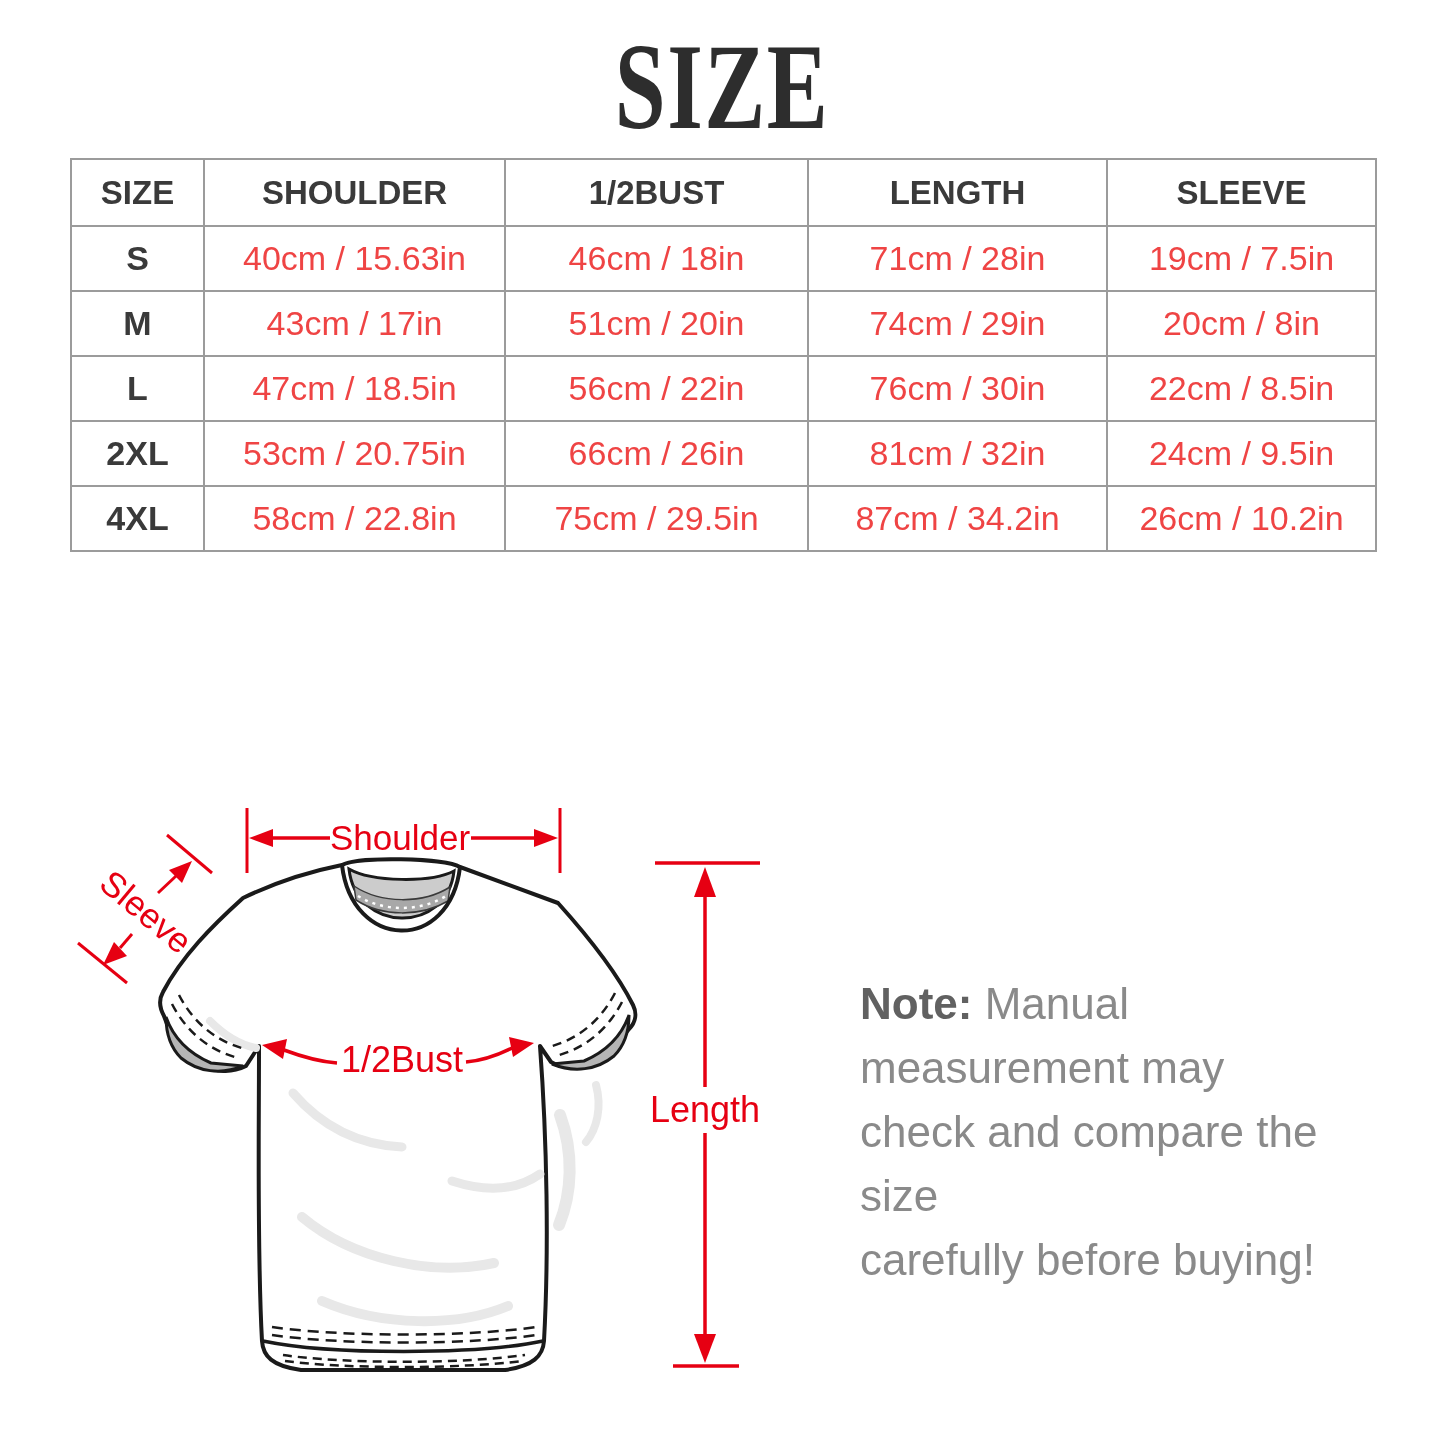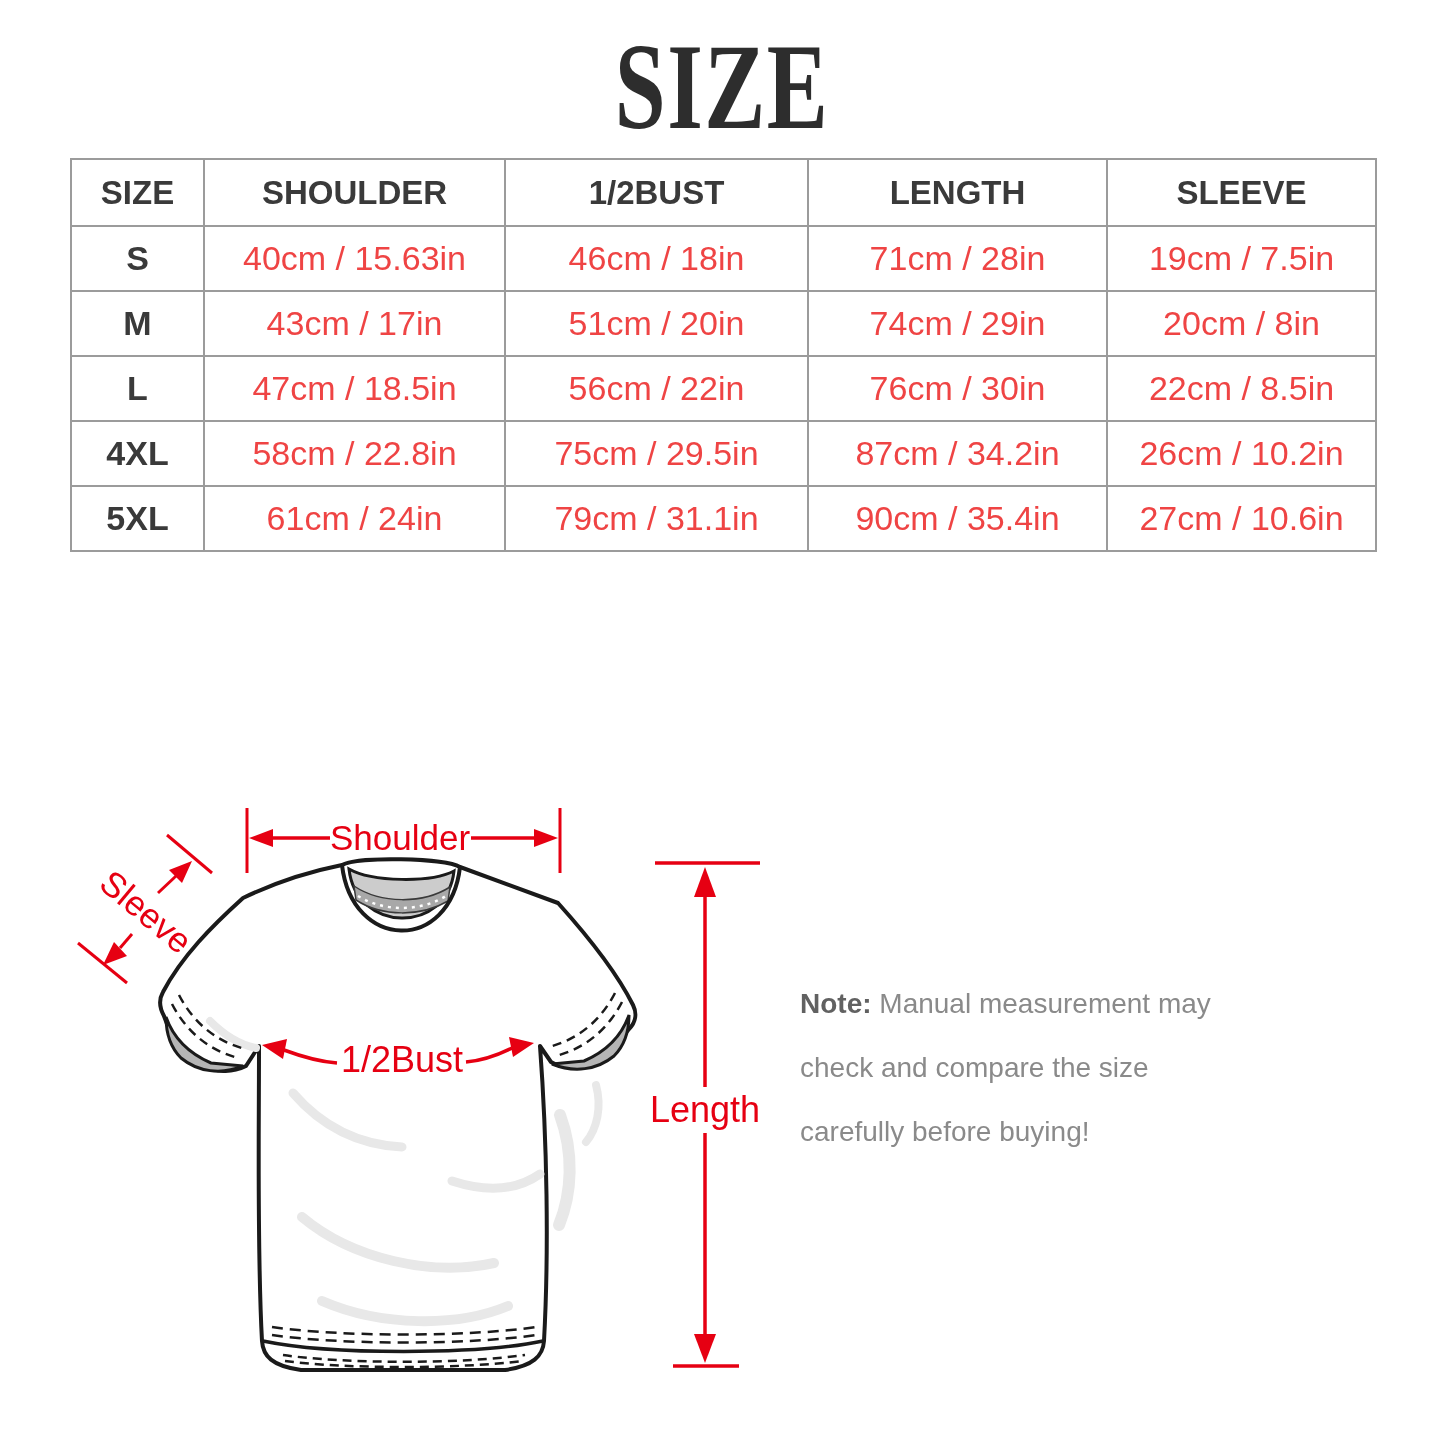--- a/index.html
+++ b/index.html
@@ -23,22 +23,22 @@
     border:2px solid #9b9b9b;text-align:center;vertical-align:middle;padding:0;
     font-family:"Liberation Sans",sans-serif;
   }
   .size-table th{height:65px;font-size:33px;font-weight:bold;color:#3a3a3a;}
   .size-table td{height:63px;font-size:34px;font-weight:normal;color:#ef4444;}
   .size-table td.size-col{font-weight:bold;color:#3a3a3a;}
   
   .diagram{position:absolute;left:0;top:785px;width:760px;height:660px;}
   
   .note{
-    position:absolute;left:800px;top:972px;width:520px;
-    font-size:28px;line-height:64px;color:#8a8a8a;
+    position:absolute;left:860px;top:972px;width:520px;
+    font-size:44px;line-height:64px;color:#8a8a8a;
   }
   .note .note-label{font-weight:bold;color:#616161;}
 </style>
 </head>
 <body>
 
 <div class="page">
 
   <div class="title-wrap">
     <span class="title">SIZE</span>
@@ -75,32 +75,32 @@
       <td>20cm / 8in</td>
     </tr>
     <tr>
       <td class="size-col">L</td>
       <td>47cm / 18.5in</td>
       <td>56cm / 22in</td>
       <td>76cm / 30in</td>
       <td>22cm / 8.5in</td>
     </tr>
     <tr>
+      <td class="size-col">2XL</td>
+      <td>53cm / 20.75in</td>
+      <td>66cm / 26in</td>
+      <td>81cm / 32in</td>
+      <td>24cm / 9.5in</td>
+    </tr>
+    <tr>
       <td class="size-col">4XL</td>
       <td>58cm / 22.8in</td>
       <td>75cm / 29.5in</td>
       <td>87cm / 34.2in</td>
       <td>26cm / 10.2in</td>
-    </tr>
-    <tr>
-      <td class="size-col">5XL</td>
-      <td>61cm / 24in</td>
-      <td>79cm / 31.1in</td>
-      <td>90cm / 35.4in</td>
-      <td>27cm / 10.6in</td>
     </tr>
   </tbody>
     </table>
 
   <svg class="diagram" viewBox="0 0 760 660" xmlns="http://www.w3.org/2000/svg">
 
     <g>
       <path fill="#ffffff" stroke="#1a1a1a" stroke-width="4" stroke-linejoin="round" d="
         M342,80
         C358,71 444,73 460,82

